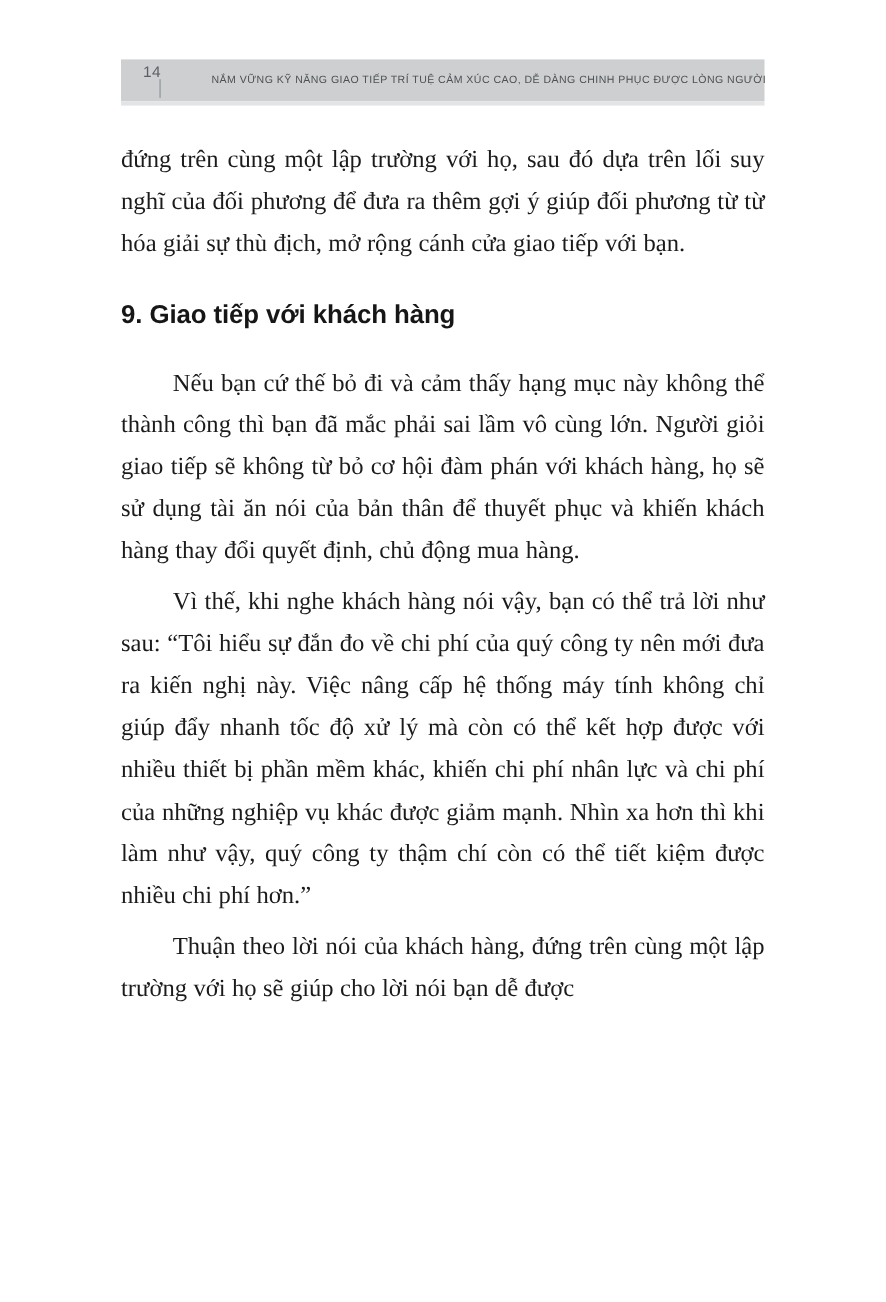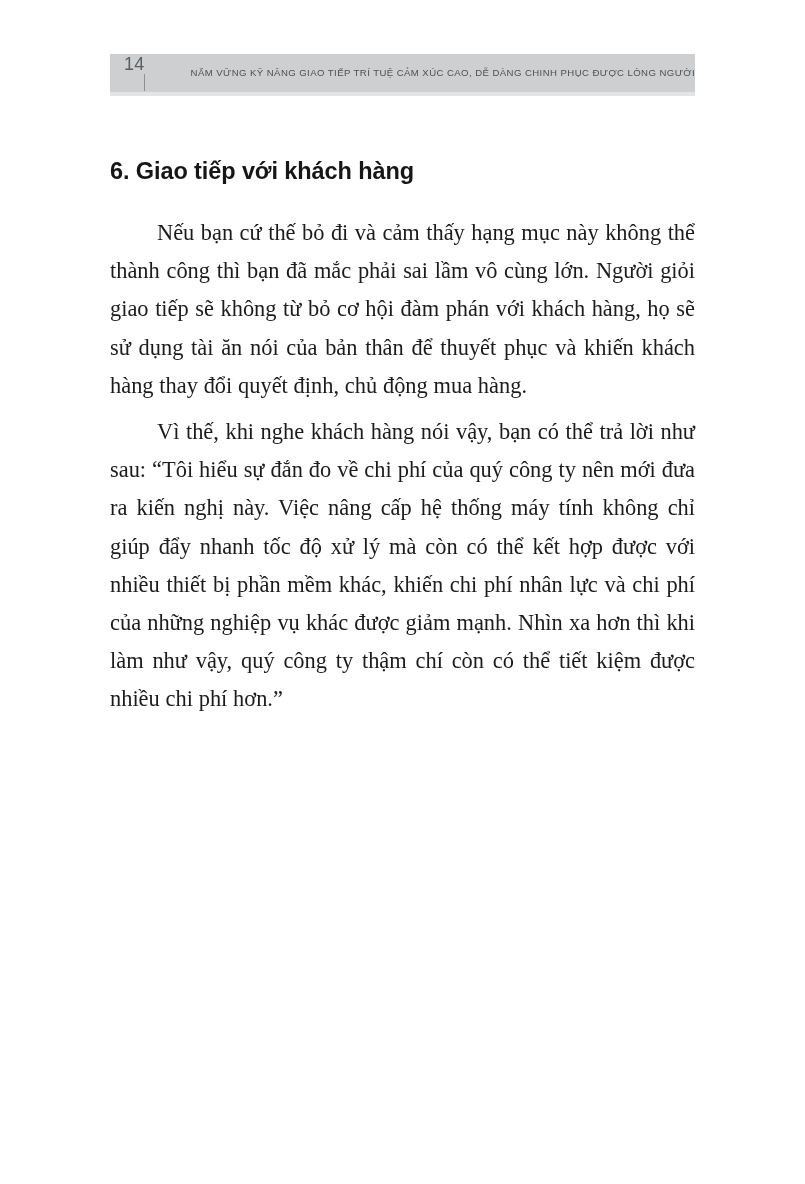--- a/index.html
+++ b/index.html
@@ -40,24 +40,24 @@
     position: absolute;
     left: 0;
     right: 0;
     bottom: -4px;
     height: 4px;
     background: #e3e4e5;
   }
 
   .folio {
     font-family: "Liberation Sans", "DejaVu Sans", sans-serif;
-    font-size: 18px;
+    font-size: 14px;
     color: #5b5f63;
     letter-spacing: 0.3px;
-    padding-left: 1px;
+    padding-left: 20px;
     line-height: 1;
     text-align: right;
   }
   .folio-rule {
     display: inline-block;
     width: 1px;
     height: 17px;
     background: #8d9195;
     margin: 0 0 0 13px;
     vertical-align: -3px;
@@ -119,30 +119,32 @@
 
 <div class="page">
 
   <div class="running-header">
     <span class="folio"><span>14</span><span class="folio-rule"></span></span>
     <span class="header-title">NẮM VỮNG KỸ NĂNG GIAO TIẾP TRÍ TUỆ CẢM XÚC CAO, DỄ DÀNG CHINH PHỤC ĐƯỢC LÒNG NGƯỜI</span>
   </div>
 
   <div class="text-column">
 
+    <p class="body-par continuation">đứng trên cùng một lập trường với họ, sau đó dựa trên lối suy nghĩ của đối phương để đưa ra thêm gợi ý giúp đối phương từ từ hóa giải sự thù địch, mở rộng cánh cửa giao tiếp với bạn.</p>
 
     <div class="gap-after-intro"></div>
 
-    <h2 class="section-heading">6. Giao tiếp với khách hàng</h2>
+    <h2 class="section-heading">9. Giao tiếp với khách hàng</h2>
 
     <div class="gap-after-heading"></div>
 
     <div class="par-gap"></div>
 
     <p class="body-par indented">Nếu bạn cứ thế bỏ đi và cảm thấy hạng mục này không thể thành công thì bạn đã mắc phải sai lầm vô cùng lớn. Người giỏi giao tiếp sẽ không từ bỏ cơ hội đàm phán với khách hàng, họ sẽ sử dụng tài ăn nói của bản thân để thuyết phục và khiến khách hàng thay đổi quyết định, chủ động mua hàng.</p>
     <div class="par-gap"></div>
 
     <p class="body-par indented">Vì thế, khi nghe khách hàng nói vậy, bạn có thể trả lời như sau: “Tôi hiểu sự đắn đo về chi phí của quý công ty nên mới đưa ra kiến nghị này. Việc nâng cấp hệ thống máy tính không chỉ giúp đẩy nhanh tốc độ xử lý mà còn có thể kết hợp được với nhiều thiết bị phần mềm khác, khiến chi phí nhân lực và chi phí của những nghiệp vụ khác được giảm mạnh. Nhìn xa hơn thì khi làm như vậy, quý công ty thậm chí còn có thể tiết kiệm được nhiều chi phí hơn.”</p>
     <div class="par-gap"></div>
 
+    <p class="body-par indented">Thuận theo lời nói của khách hàng, đứng trên cùng một lập trường với họ sẽ giúp cho lời nói bạn dễ được</p>
 
   </div>
 </div>
 
 </body></html>

